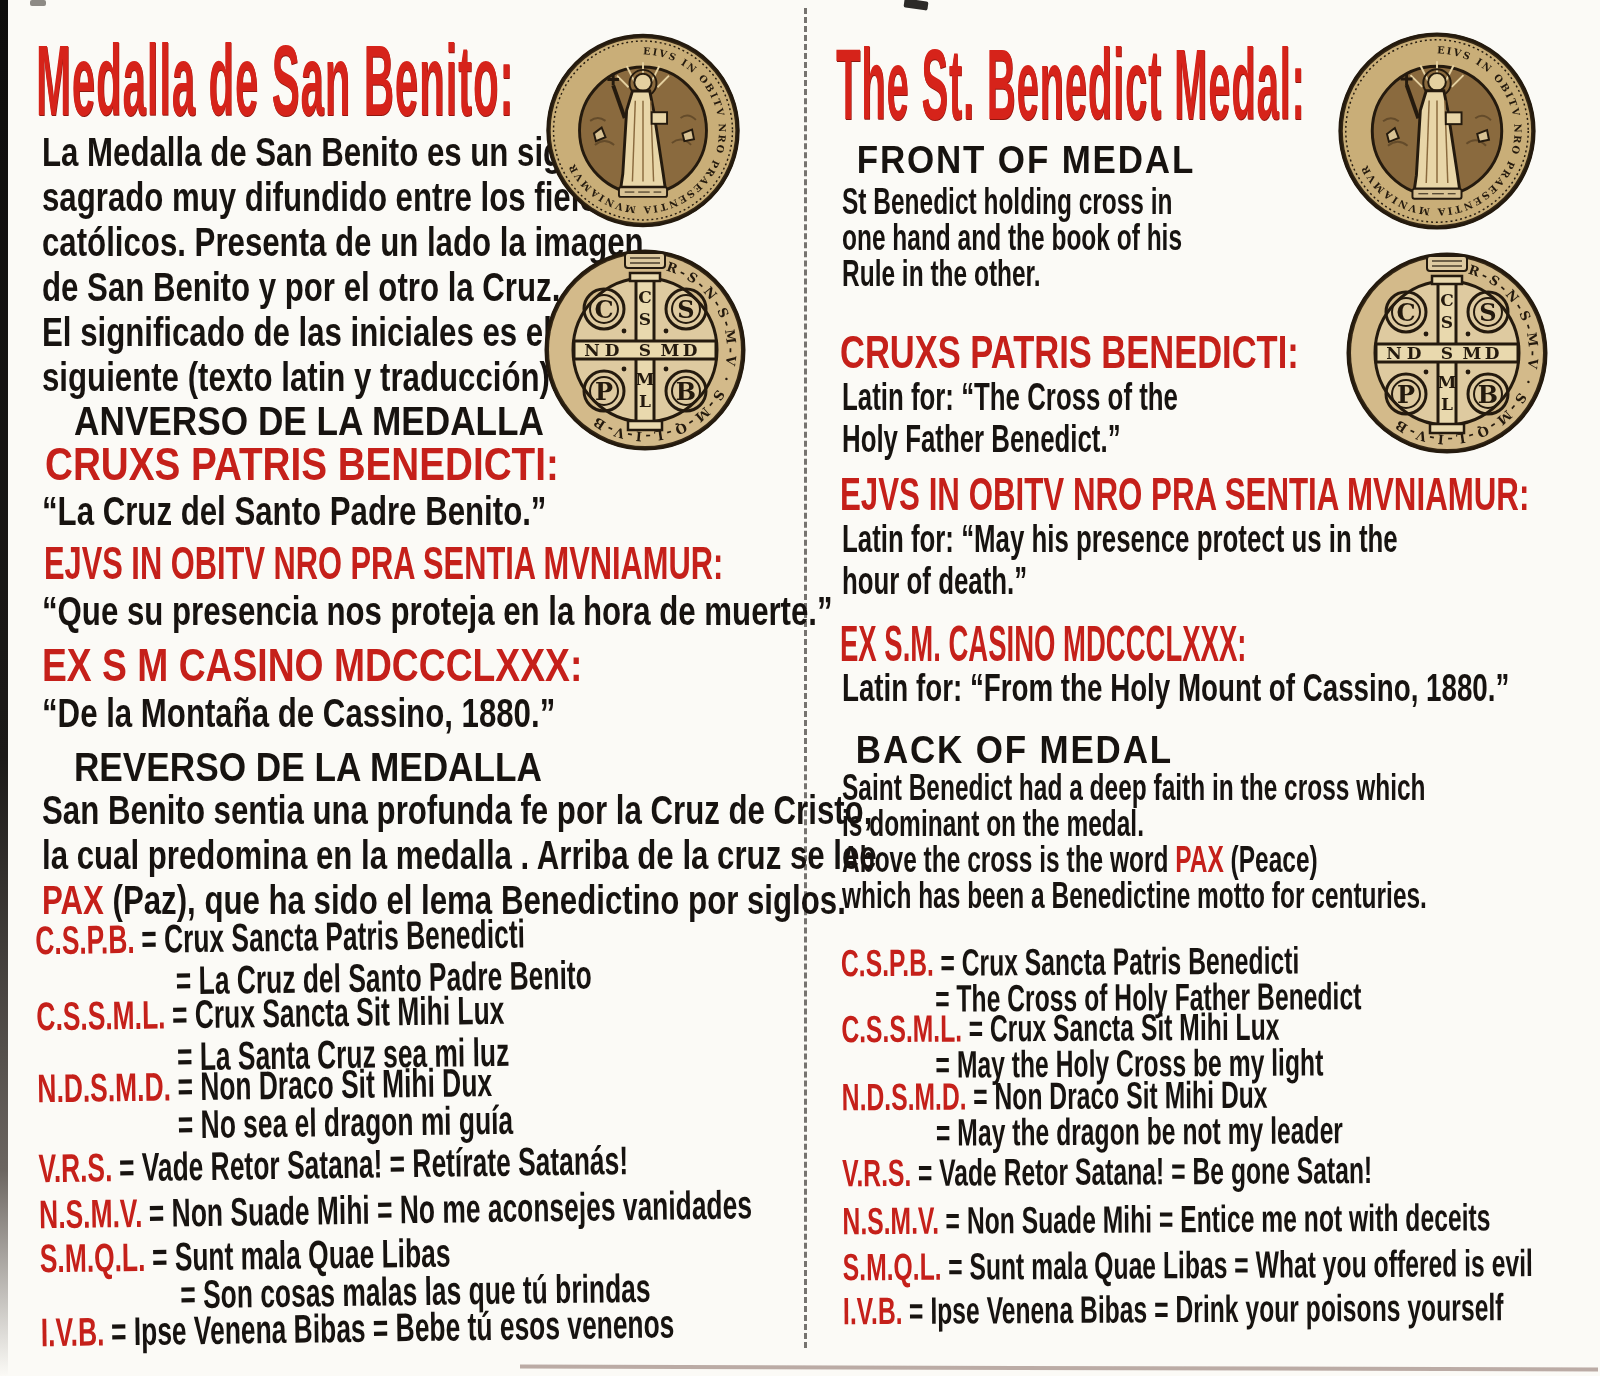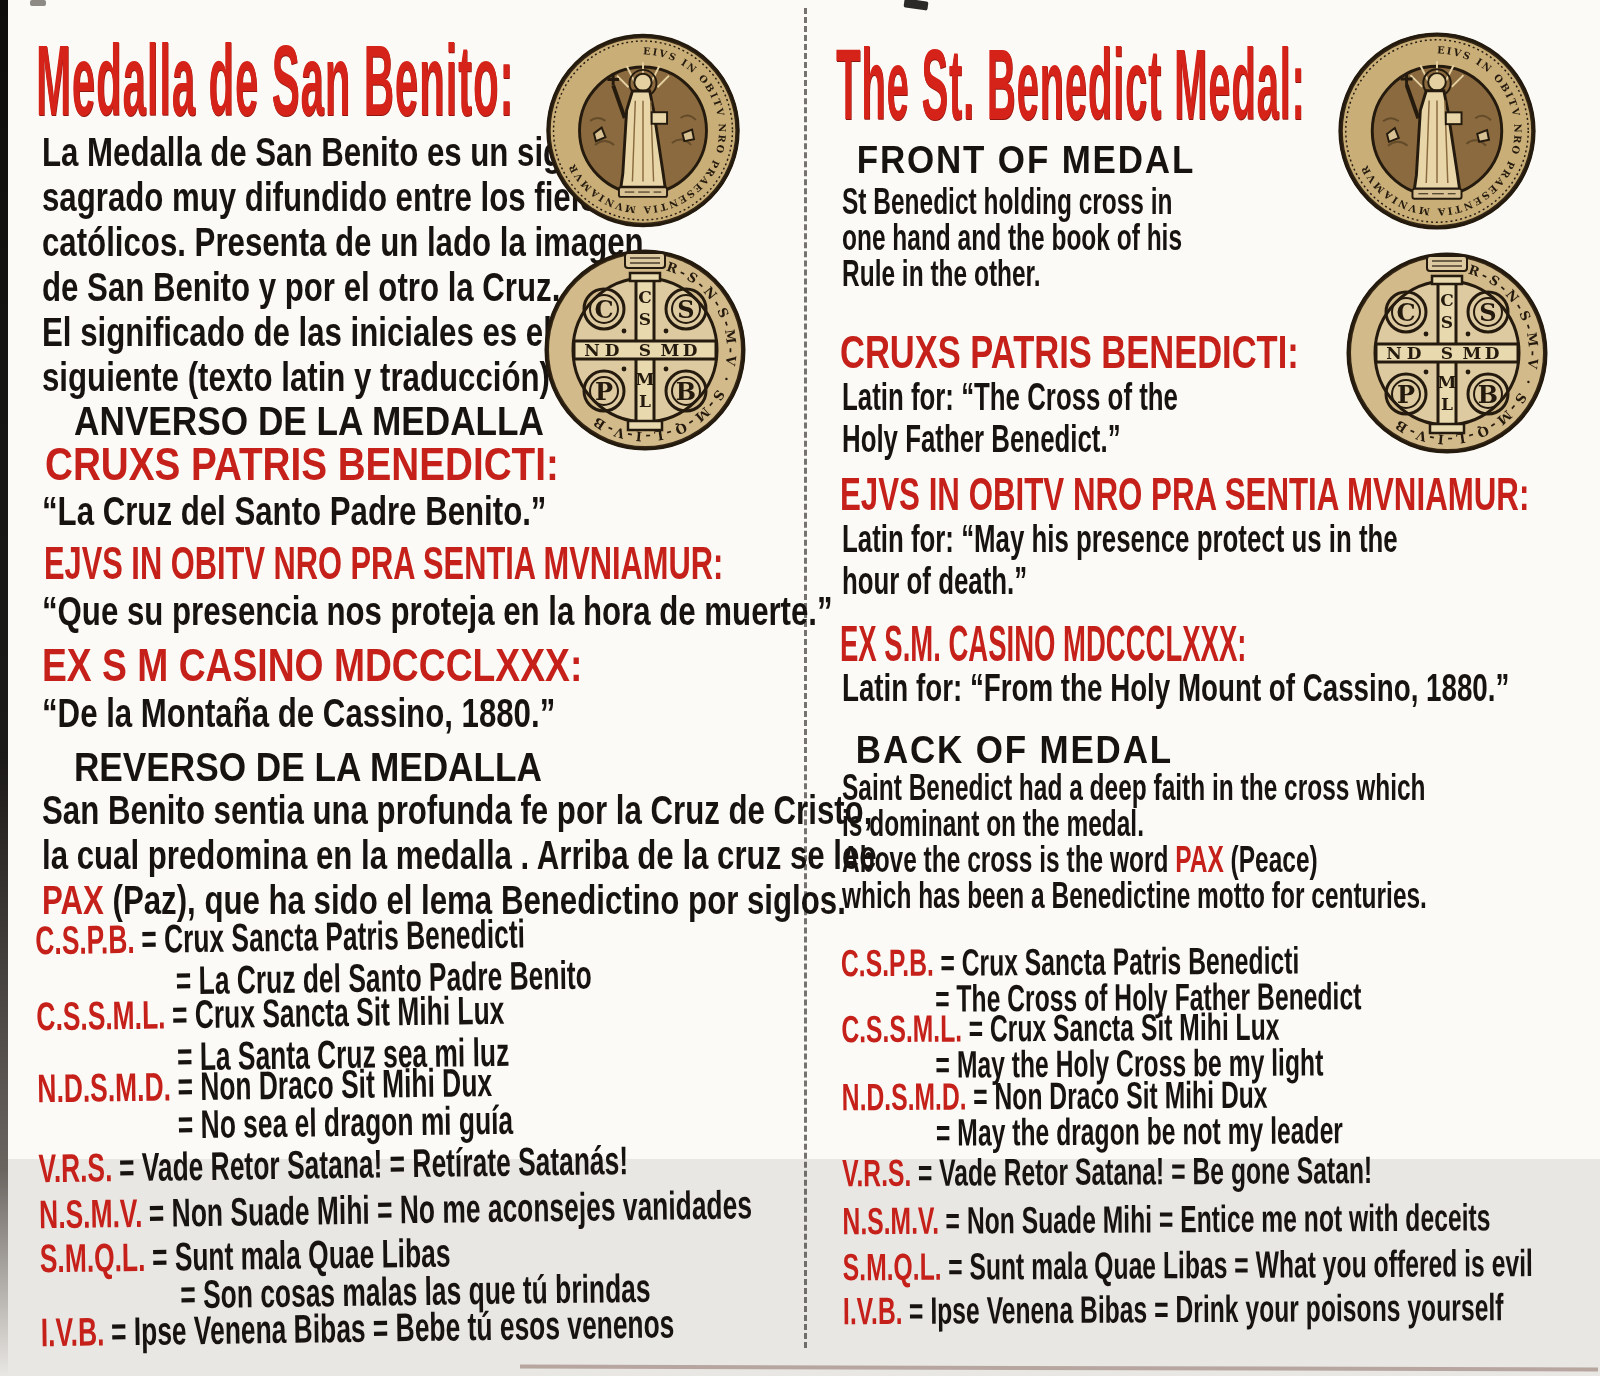--- a/index.html
+++ b/index.html
@@ -2,21 +2,21 @@
 <html><head>
 <meta charset="utf-8">
 <style>
   html,body{margin:0;padding:0;}
   body{
     width:1600px;height:1376px;overflow:hidden;
     background:#e9e7e3;
     font-family:"Liberation Sans",sans-serif;
   }
   .page{
-    position:relative;width:1600px;height:1159px;
+    position:relative;width:1600px;height:1376px;
     background:#fbfaf6;
   }
   
   .edge-strip{
     position:absolute;left:0;top:0;width:8px;height:1376px;
     background:linear-gradient(to bottom,#0e0d0c 0%,#1c1a18 55%,#6b6560 85%,rgba(120,115,110,0) 100%);
   }
   .fold-line{
     position:absolute;left:804px;top:8px;height:1340px;width:0;
     border-left:3px dashed #4a4642;opacity:.75;

